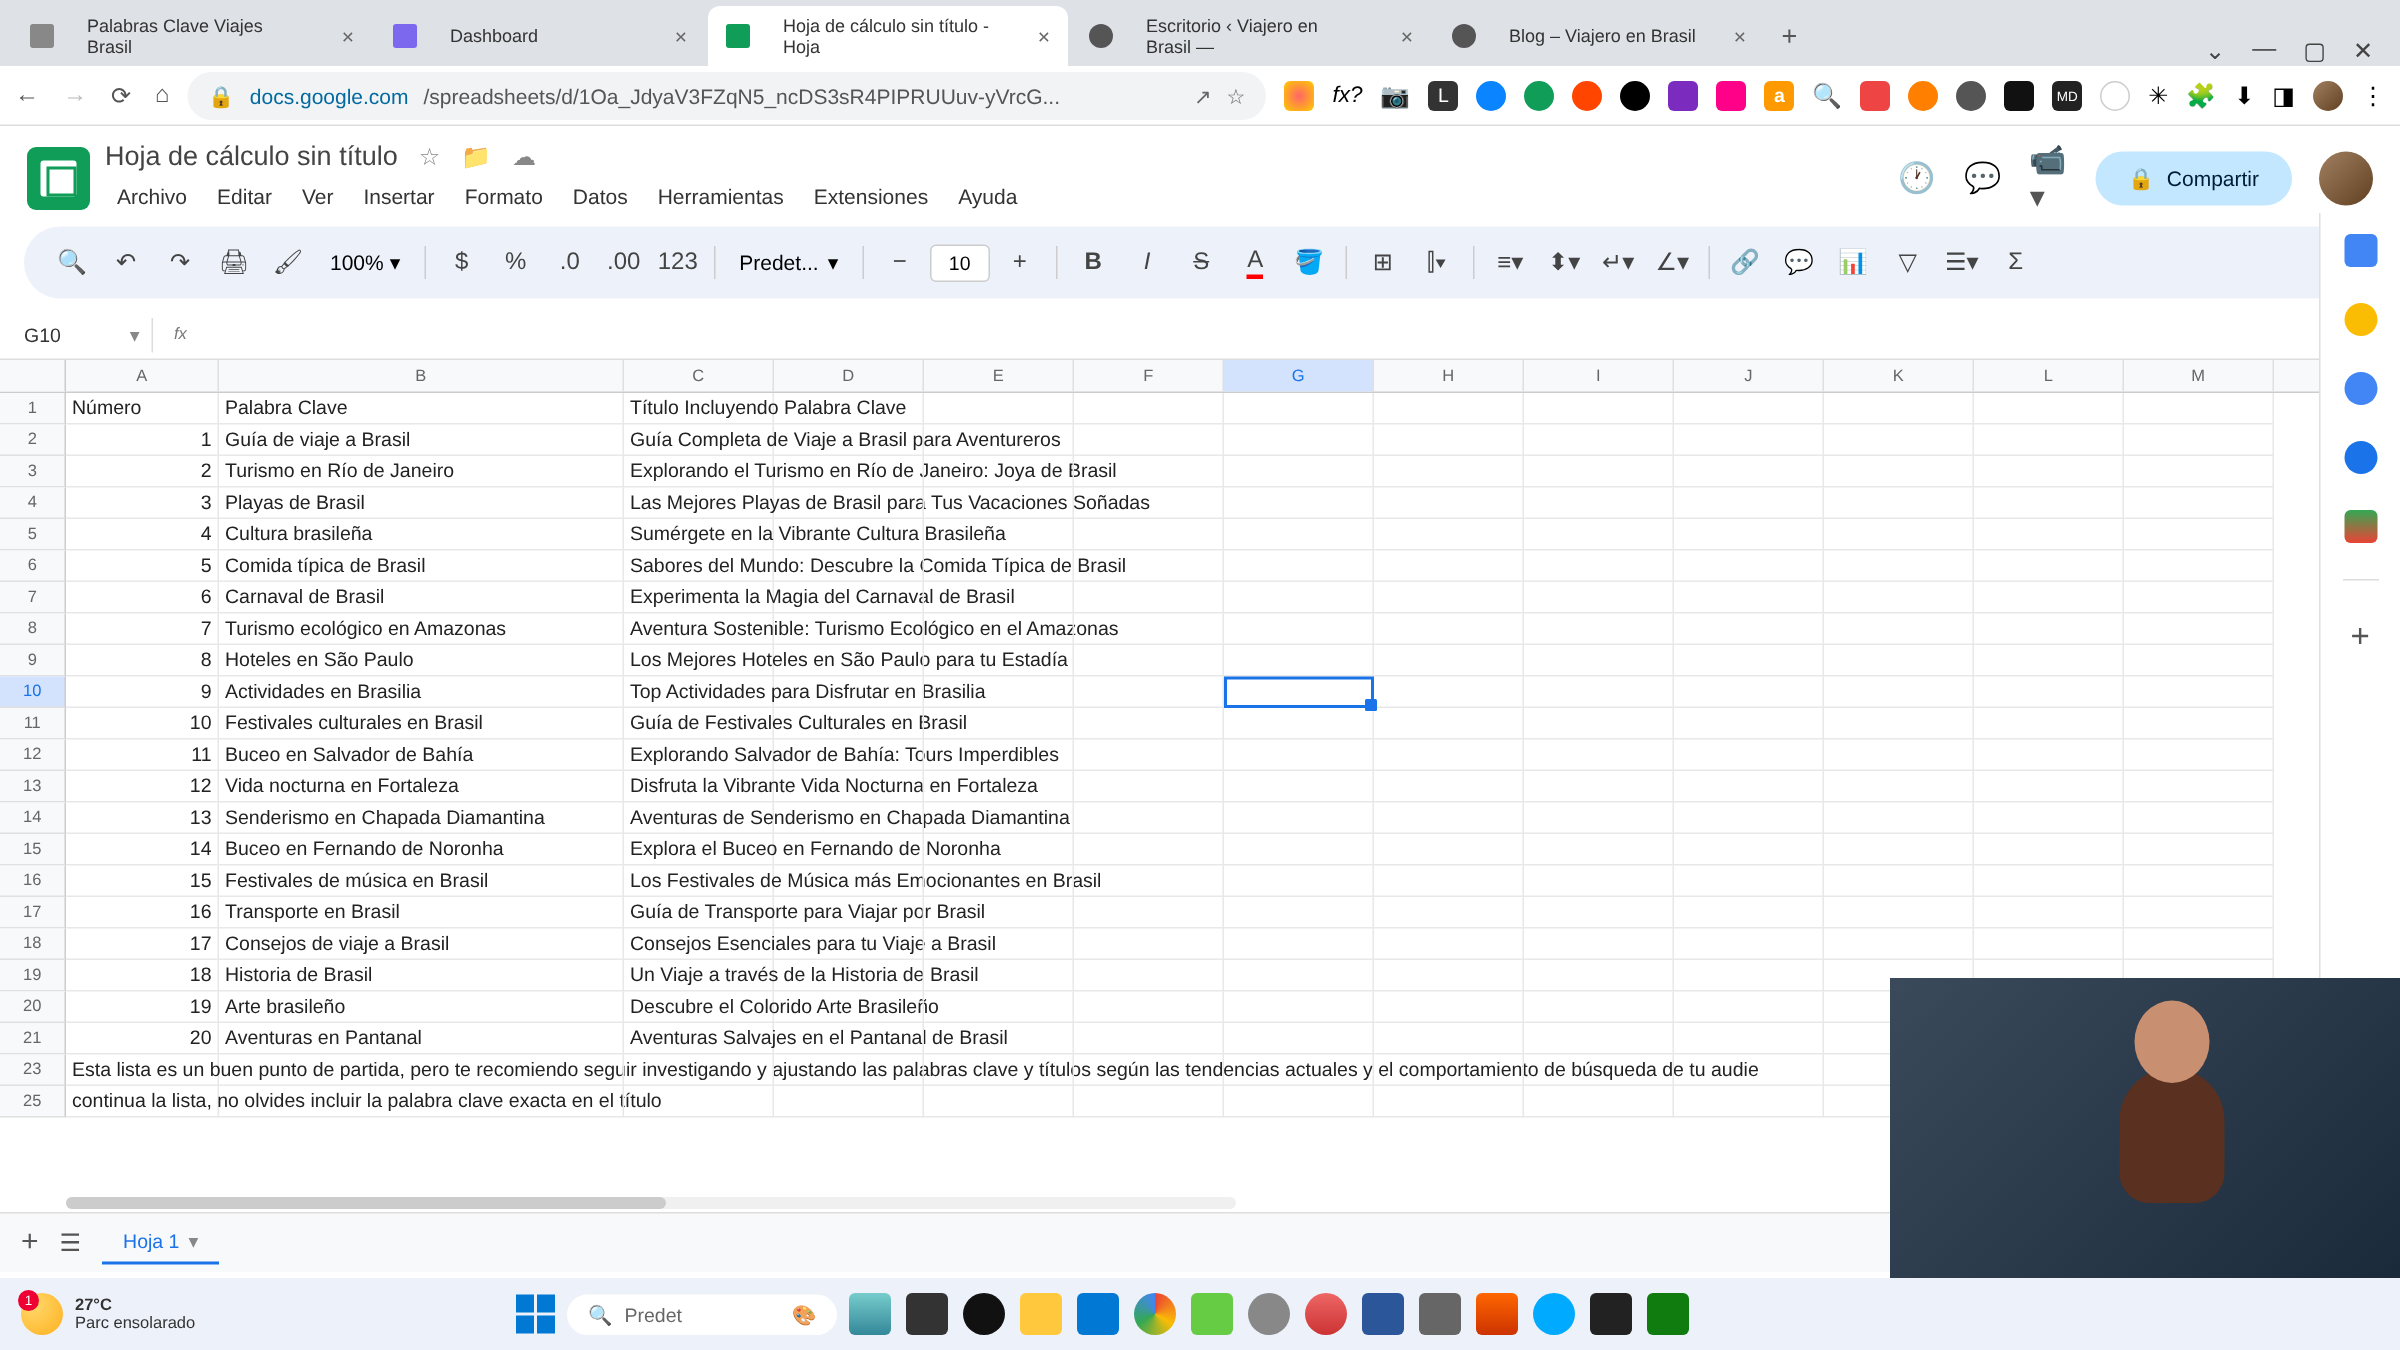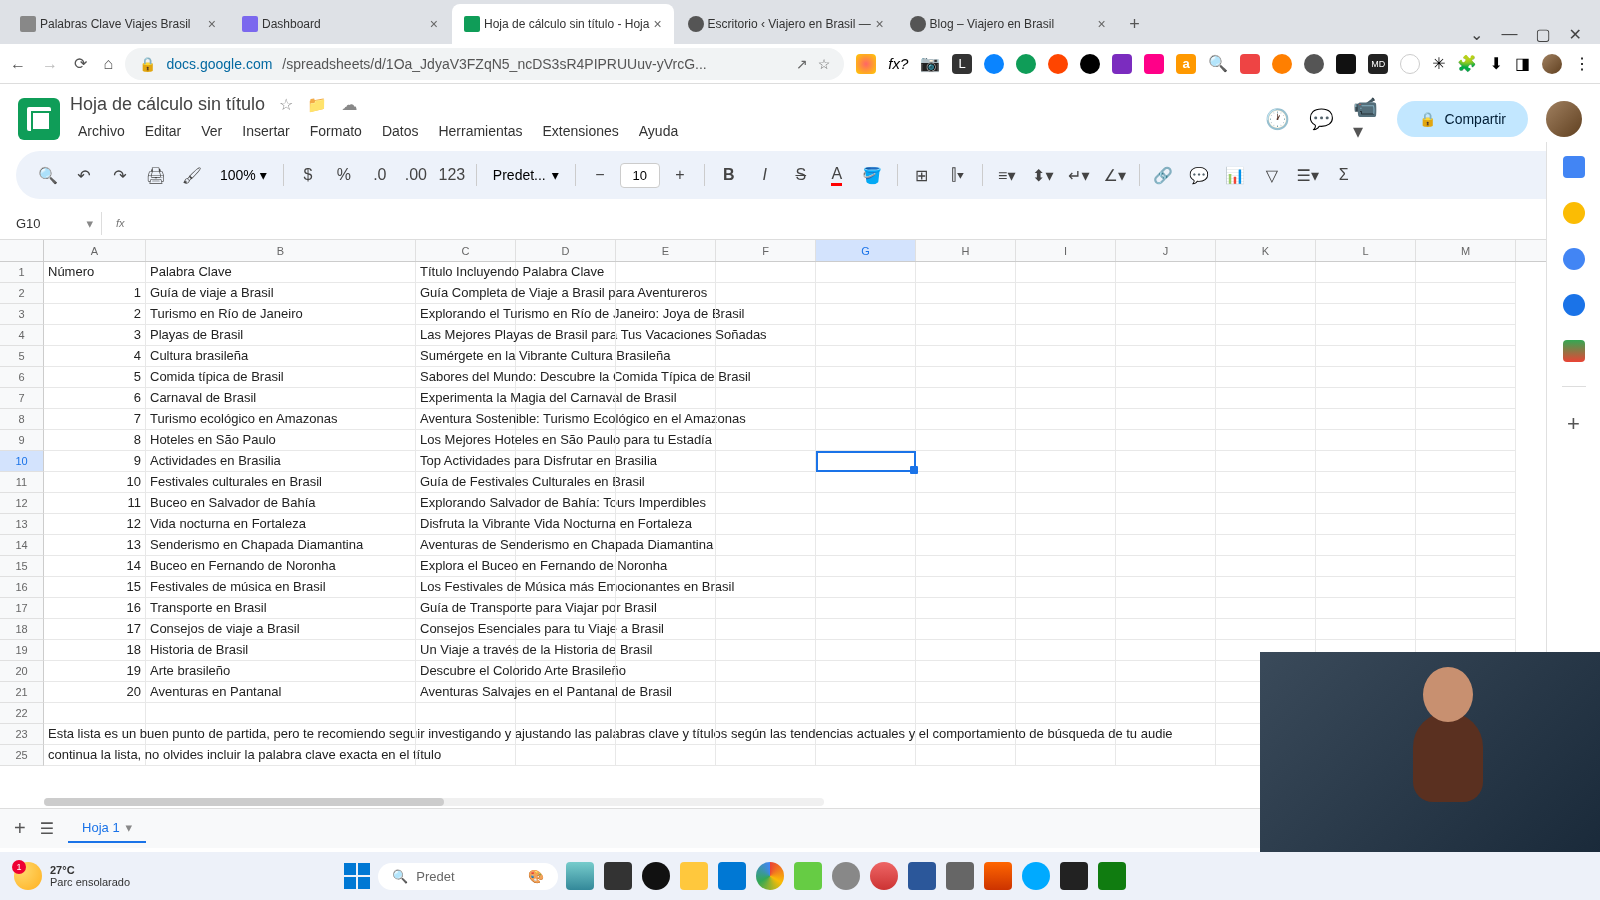--- a/index.html
+++ b/index.html
@@ -1,21 +1,21 @@
 <!DOCTYPE html>
 <html><head>
 <meta charset="utf-8">
 <style>
 * { margin: 0; padding: 0; box-sizing: border-box; font-family: Arial, sans-serif; }
 body { width: 1600px; height: 900px; overflow: hidden; background: #fff; position: relative; }
 
 
 .browser-chrome { background: #dee1e6; height: 44px; display: flex; align-items: flex-end; }
 .tabs { display: flex; height: 40px; padding-left: 8px; gap: 2px; }
-.tab { display: flex; align-items: center; padding: 0 12px; min-width: 220px; max-width: 240px; background: #dee1e6; border-radius: 8px 8px 0 0; font-size: 12px; color: #333; gap: 4px; position: relative; }
+.tab { display: flex; align-items: center; padding: 0 12px; min-width: 220px; max-width: 240px; background: #dee1e6; border-radius: 8px 8px 0 0; font-size: 12px; color: #333; gap: 22px; position: relative; }
 .tab.active { background: #fff; }
 .tab-close { margin-left: auto; color: #666; font-size: 14px; }
 .tab-icon { width: 16px; height: 16px; border-radius: 2px; flex-shrink: 0; }
 .new-tab { width: 30px; display: flex; align-items: center; justify-content: center; color: #555; font-size: 18px; }
 .window-controls { margin-left: auto; display: flex; gap: 18px; padding: 0 18px; color: #444; }
 
 .addr-bar { height: 40px; background: #fff; display: flex; align-items: center; padding: 0 10px; gap: 12px; border-bottom: 1px solid #ddd; }
 .nav-btns { display: flex; gap: 16px; color: #555; align-items: center; }
 .url-box { flex: 1; background: #f1f3f4; border-radius: 20px; height: 32px; display: flex; align-items: center; padding: 0 14px; font-size: 14px; color: #555; gap: 10px; }
 .url-box .domain { color: #0369a1; }
@@ -632,36 +632,20 @@
           <div class="cell cF" style="overflow: visible;"></div>
           <div class="cell cG"></div>
           <div class="cell cH"></div>
           <div class="cell cI"></div>
           <div class="cell cJ"></div>
           <div class="cell cK"></div>
           <div class="cell cL"></div>
           <div class="cell cM"></div>
         </div>
         <div class="row">
-          <div class="row-h">22</div>
-          <div class="cell cA"></div>
-          <div class="cell cB"></div>
-          <div class="cell cC" style="overflow: visible;"></div>
-          <div class="cell cD" style="overflow: visible;"></div>
-          <div class="cell cE" style="overflow: visible;"></div>
-          <div class="cell cF" style="overflow: visible;"></div>
-          <div class="cell cG"></div>
-          <div class="cell cH"></div>
-          <div class="cell cI"></div>
-          <div class="cell cJ"></div>
-          <div class="cell cK"></div>
-          <div class="cell cL"></div>
-          <div class="cell cM"></div>
-        </div>
-        <div class="row">
           <div class="row-h">23</div>
           <div class="cell cA" style="overflow: visible; white-space: nowrap;">Esta lista es un buen punto de partida, pero te recomiendo seguir investigando y ajustando las palabras clave y títulos según las tendencias actuales y el comportamiento de búsqueda de tu audie</div>
           <div class="cell cB"></div>
           <div class="cell cC" style="overflow: visible;"></div>
           <div class="cell cD" style="overflow: visible;"></div>
           <div class="cell cE" style="overflow: visible;"></div>
           <div class="cell cF" style="overflow: visible;"></div>
           <div class="cell cG"></div>
           <div class="cell cH"></div>
           <div class="cell cI"></div>

